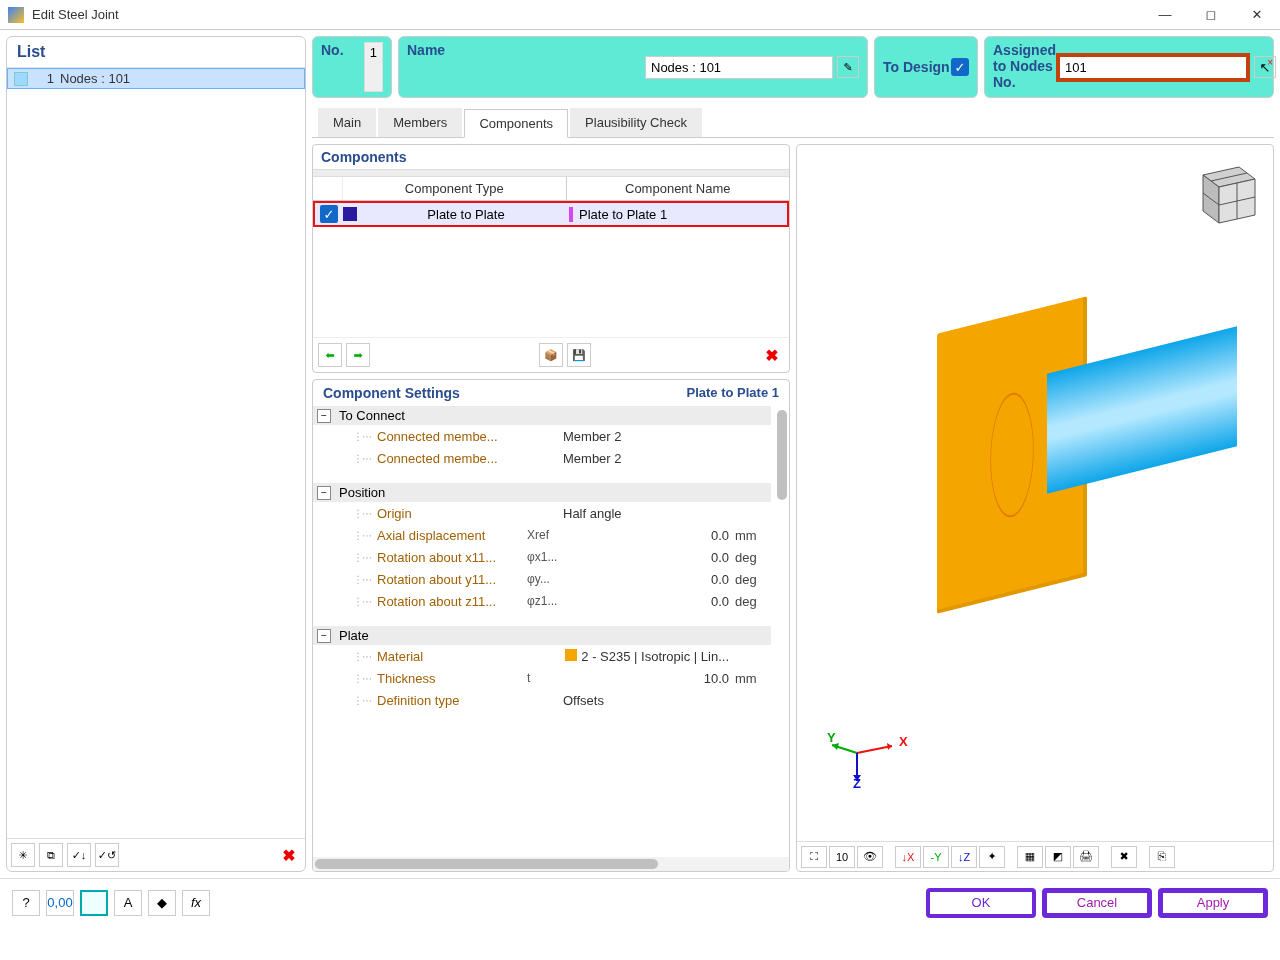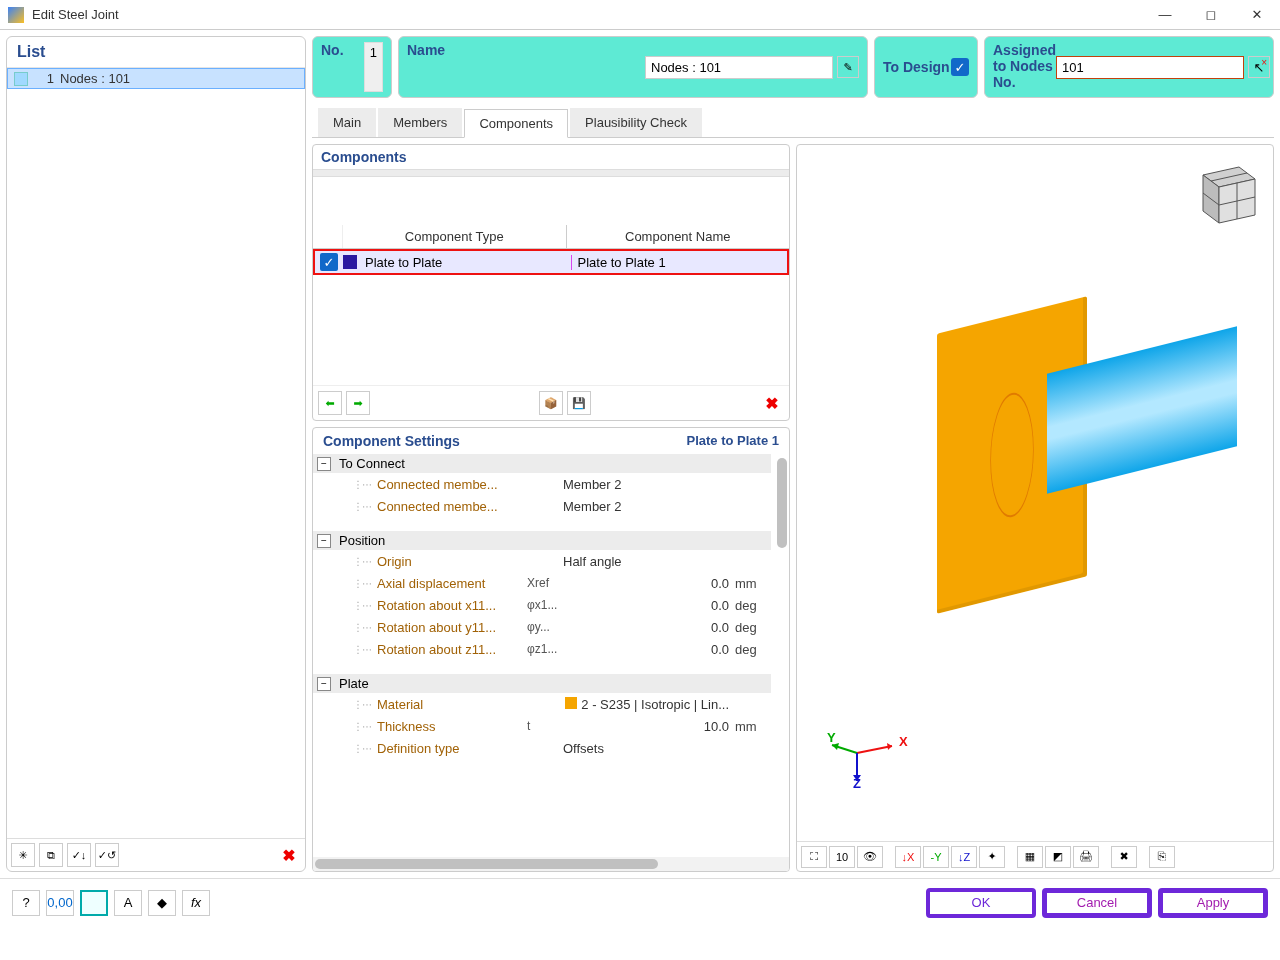--- a/index.html
+++ b/index.html
@@ -36,44 +36,44 @@
 .info-card.no { width: 80px; }
 .info-card.no .val { text-align: right; background: #efefef; border: 1px solid #ddd; padding: 2px 5px; }
 .info-card.name { flex: 1; }
 .info-card.name .name-row { display: flex; align-items: center; gap: 4px; }
 .info-card.name input { flex: 1; border: 1px solid #ccc; padding: 3px 5px; background: #fff; }
 .micro-btn { width: 22px; height: 22px; border: 1px solid #ccc; display: flex; align-items: center; justify-content: center; font-size: 11px; }
 .info-card.todesign { width: 104px; align-items: center; }
 .checkbox-filled { width: 18px; height: 18px; border-radius: 3px; background: #1168c9; color: #fff; display: flex; align-items: center; justify-content: center; }
 .info-card.assigned { width: 290px; }
 .info-card.assigned .assigned-row { display: flex; align-items: center; gap: 4px; }
-.info-card.assigned input { flex: 1; border: 1px solid #c2410c; padding: 3px 5px; }
+.info-card.assigned input { flex: 1; border: 4px solid #c2410c; padding: 3px 5px; }
 
 
 .tabs { display: flex; border-bottom: 1px solid #ccc; margin-top: 4px; padding-left: 6px; }
 .tab { padding: 6px 14px; color: #333; background: #ececec; border: 1px solid transparent; border-bottom: none; margin-right: 2px; }
 .tab.active { background: #fff; border: 1px solid #ccc; border-bottom: 1px solid #fff; position: relative; top: 1px; }
 
 
 .content-row { flex: 1; display: flex; gap: 6px; }
 .content-left { width: 478px; display: flex; flex-direction: column; gap: 6px; }
 
 
 .components-panel { border: 1px solid #ccc; border-radius: 4px; background: #fff; display: flex; flex-direction: column; }
 .comp-header { padding: 4px 8px; font-weight: 600; color: #2a4d8f; font-size: 14px; }
 .comp-divider { height: 8px; background: #ececec; border-top: 1px solid #ddd; border-bottom: 1px solid #ddd; }
-.comp-table-head { display: flex; border-bottom: 1px solid #ccc; margin-top: 48px; }
+.comp-table-head { display: flex; border-bottom: 1px solid #ccc; }
 .comp-table-head .cell { padding: 4px 8px; text-align: center; color: #333; }
 .comp-table-head .c0 { width: 30px; border-right: 1px solid #eee; }
 .comp-table-head .c1 { flex: 1; border-right: 1px solid #ccc; }
 .comp-table-head .c2 { flex: 1; }
 .comp-row { display: flex; align-items: center; border: 2px solid #e11; background: #e8e8ff; height: 26px; }
 .comp-row .chk { width: 18px; height: 18px; background: #1168c9; color: #fff; display: flex; align-items: center; justify-content: center; margin: 0 5px; border-radius: 2px; }
 .comp-row .swatch { width: 14px; height: 14px; background: #2a1aa0; margin-right: 6px; }
-.comp-row .ctype { flex: 1; border-right: 1px solid #d946ef; padding: 0 2px; }
+.comp-row .ctype { flex: 1; border-right: 4px solid #d946ef; padding: 0 2px; text-align: center; }
 .comp-row .cname { flex: 1; padding: 0 6px; }
 .comp-empty { flex: 1; min-height: 110px; }
 .comp-toolbar { display: flex; align-items: center; padding: 5px; gap: 4px; border-top: 1px solid #eee; }
 .comp-toolbar .spacer { flex: 1; }
 .tbtn.green { color: #0a0; }
 
 
 .settings-panel { border: 1px solid #ccc; border-radius: 4px; background: #fff; flex: 1; display: flex; flex-direction: column; overflow: hidden; }
 .settings-head { display: flex; justify-content: space-between; padding: 5px 10px; }
 .settings-head .left { font-weight: 600; color: #2a4d8f; font-size: 14px; }

